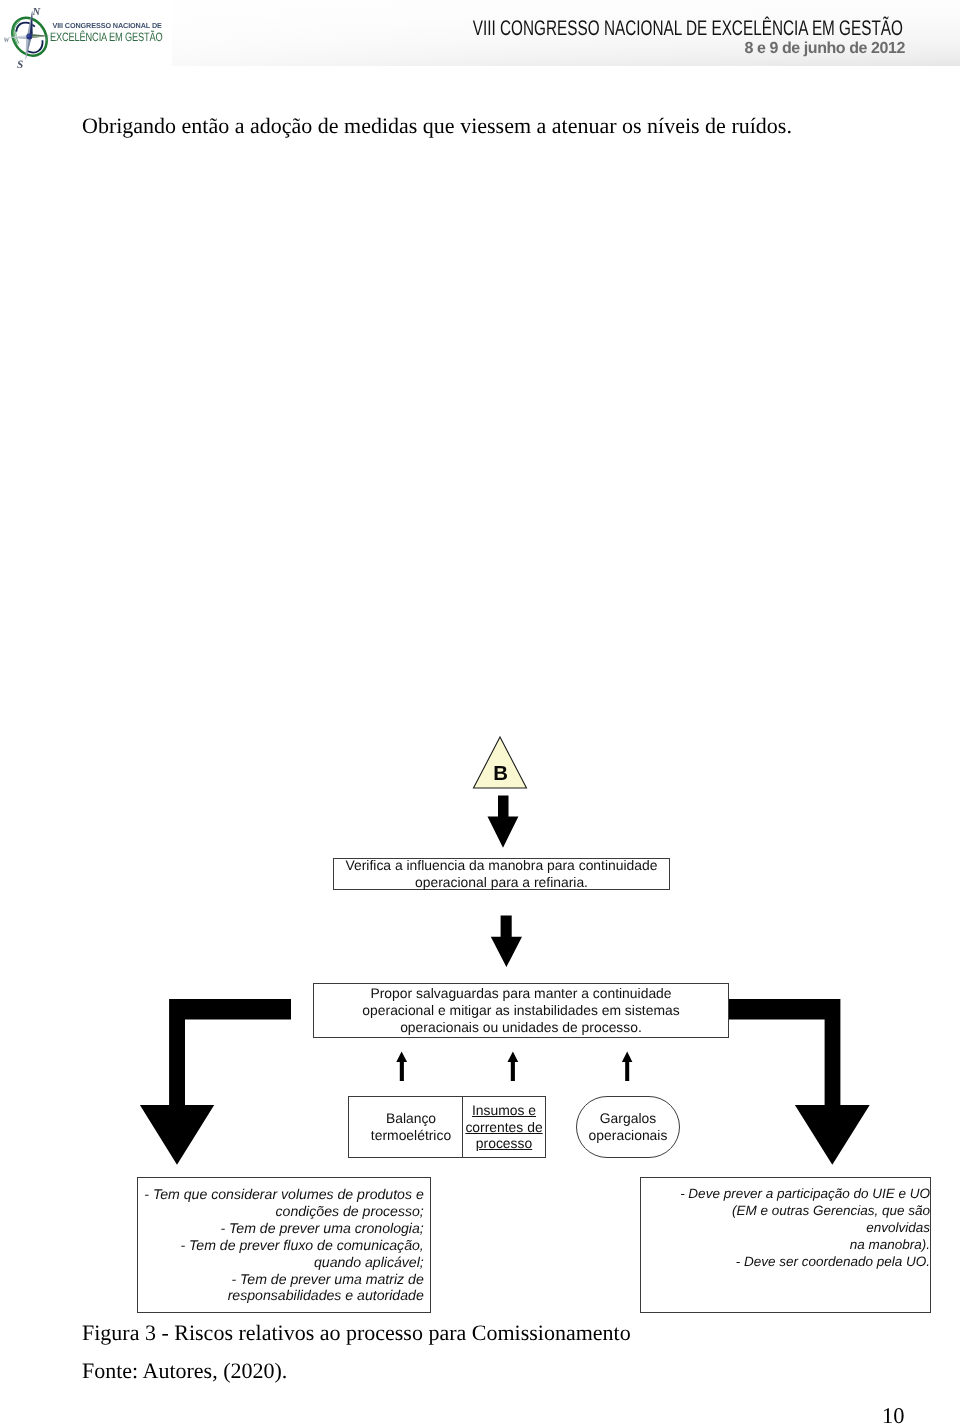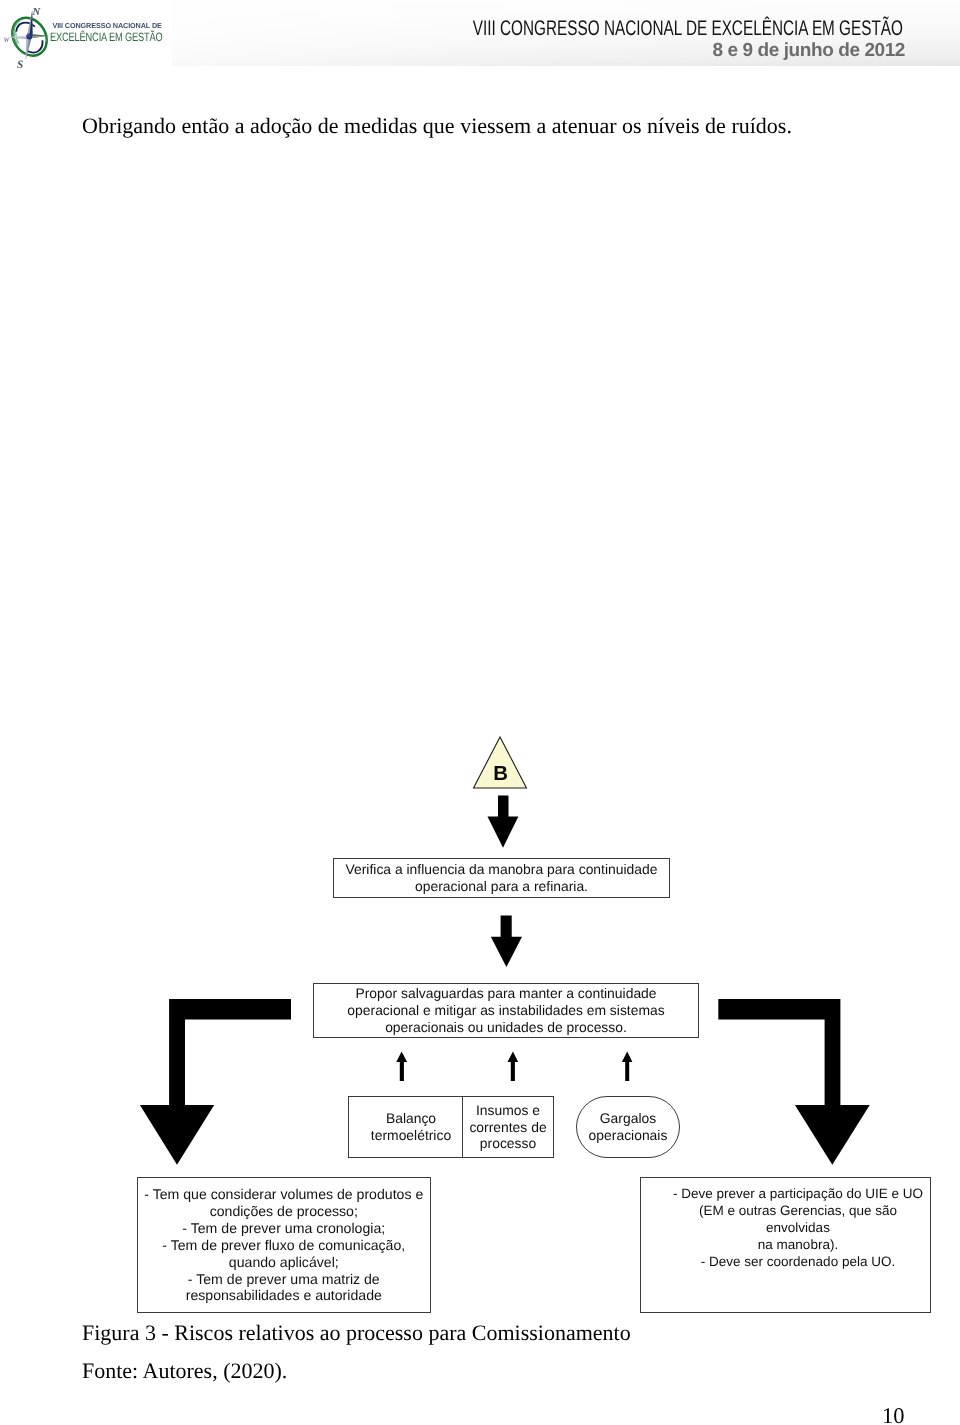--- a/index.html
+++ b/index.html
@@ -13,46 +13,46 @@
   #header{position:absolute;left:0;top:0;width:960px;height:68px;}
   #header-bg{position:absolute;left:172px;top:0;width:788px;height:66px;
              background:linear-gradient(to bottom,#fdfdfd 0%,#fbfbfb 24%,#f6f6f6 58%,#eeeeee 85%,#e6e6e6 100%);}
   #header-bg2{position:absolute;left:172px;top:0;width:788px;height:66px;
              background:linear-gradient(to right,rgba(255,255,255,0.75) 0%,rgba(255,255,255,0.35) 45%,rgba(255,255,255,0) 100%);}
   #header-title{position:absolute;right:57.5px;top:17px;white-space:nowrap;
                 font-family:"Liberation Sans",sans-serif;font-weight:400;font-size:21.2px;
                 letter-spacing:0px;color:#131313;
                 transform:scale(0.723,1);transform-origin:100% 0;}
   #header-date{position:absolute;right:55px;top:39.5px;white-space:nowrap;
-               font-family:"Liberation Sans",sans-serif;font-weight:bold;font-size:19px;
+               font-family:"Liberation Sans",sans-serif;font-weight:bold;font-size:16px;
                letter-spacing:-0.42px;color:#6c6c6c;}
   #logo{position:absolute;left:0px;top:0px;width:166px;height:68px;}
 
   
   .serif-p{position:absolute;font-family:"Liberation Serif",serif;font-size:22px;color:#000;margin-left:30px;}
   #para1{left:52px;top:113px;width:880px;}
   #figcap{left:52px;top:1320px;}
   #fonte{left:52px;top:1358px;}
   #pageno{position:absolute;left:882px;top:1403px;font-family:"Liberation Serif",serif;font-size:22.5px;color:#000;}
 
   
   #diagram{position:absolute;left:0;top:0;width:960px;height:1425px;}
   .dbox{position:absolute;border:1.2px solid #3b3b3b;background:#fff;box-sizing:border-box;white-space:pre-line;
         font-family:"Liberation Sans",sans-serif;font-size:13.9px;color:#111111;
         display:flex;align-items:center;justify-content:center;text-align:center;line-height:16.9px;}
-  .dbox.left{justify-content:flex-start;text-align:center;align-items:flex-start;white-space:pre-line;}
+  .dbox.left{justify-content:flex-start;text-align:right;align-items:flex-start;white-space:pre-line;font-style:italic;}
   #arrows{position:absolute;left:0;top:0;}
   #tri-label{position:absolute;left:474px;top:764px;width:53px;text-align:center;
              font-family:"Liberation Sans",sans-serif;font-weight:bold;font-size:20.4px;color:#0a0a0a;
              line-height:20.4px;}
-  #box-verifica{left:333px;top:858px;width:337px;height:40px;padding:0 10px;}
-  #box-propor{left:313px;top:983px;width:386px;height:55px;padding:0 10px;}
+  #box-verifica{left:333px;top:858px;width:337px;height:32px;padding:0 10px;}
+  #box-propor{left:313px;top:983px;width:416px;height:55px;padding:0 10px;}
   .inbox{top:1096px;height:62px;}
   #in-0{left:348px;width:126px;}
-  #in-1{left:462px;width:92px;}
+  #in-1{left:462px;width:84px;text-decoration:underline;}
   #in-2{left:576px;width:104px;border-radius:31px;}
   #note-left{left:137px;top:1177px;width:294px;height:136px;padding:8px 0 0 6.3px;font-size:14.12px;}
   #note-right{left:640px;top:1177px;width:291px;height:136px;padding:8px 0 0 25px;font-size:13.5px;}
 </style>
 </head>
 <body>
 
 <div class="page">
   <div id="header">
     <div id="header-bg"></div>

